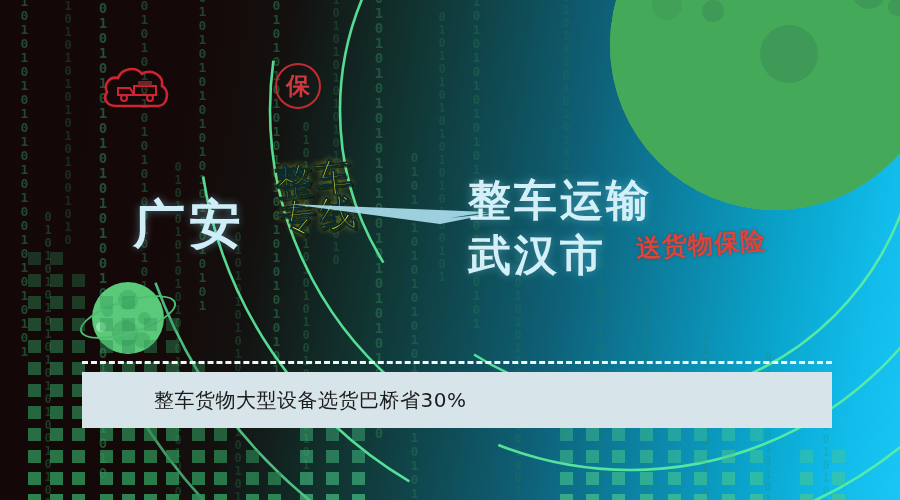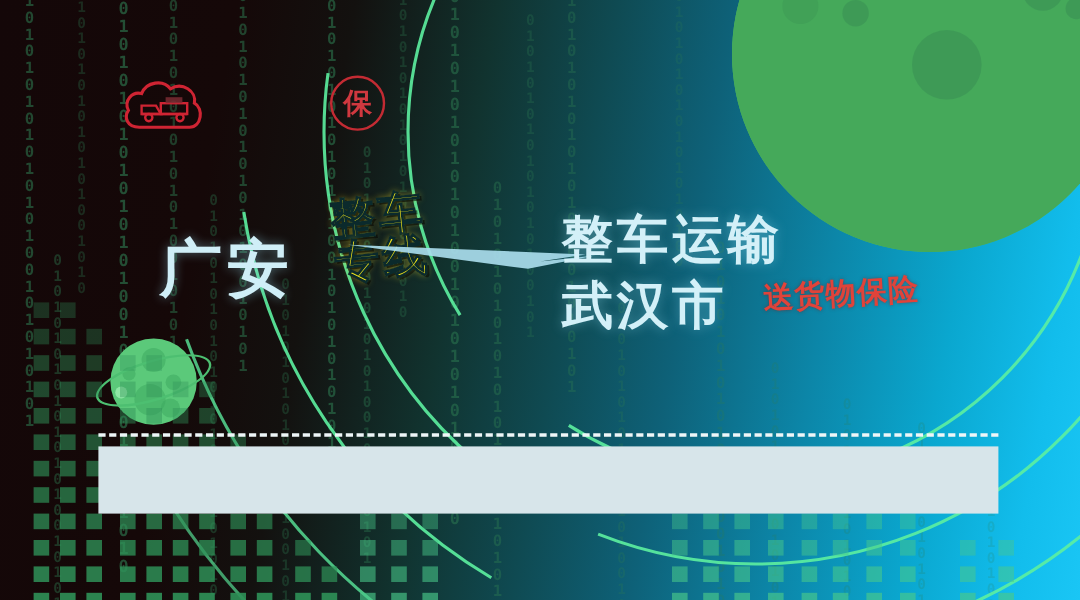--- a/index.html
+++ b/index.html
@@ -359,15 +359,16 @@
 
   <div class="city-right">
     <div>整车运输</div>
     <div>武汉市</div>
   </div>
 
   <div class="insure">送货物保险</div>
 
   <div class="dashline"></div>
   <div class="bottombar">
+    <div class="bb-text bb-right">整车货物大型设备选货巴桥省30%</div>
   </div>
 
 </div>
 
 </body></html>

